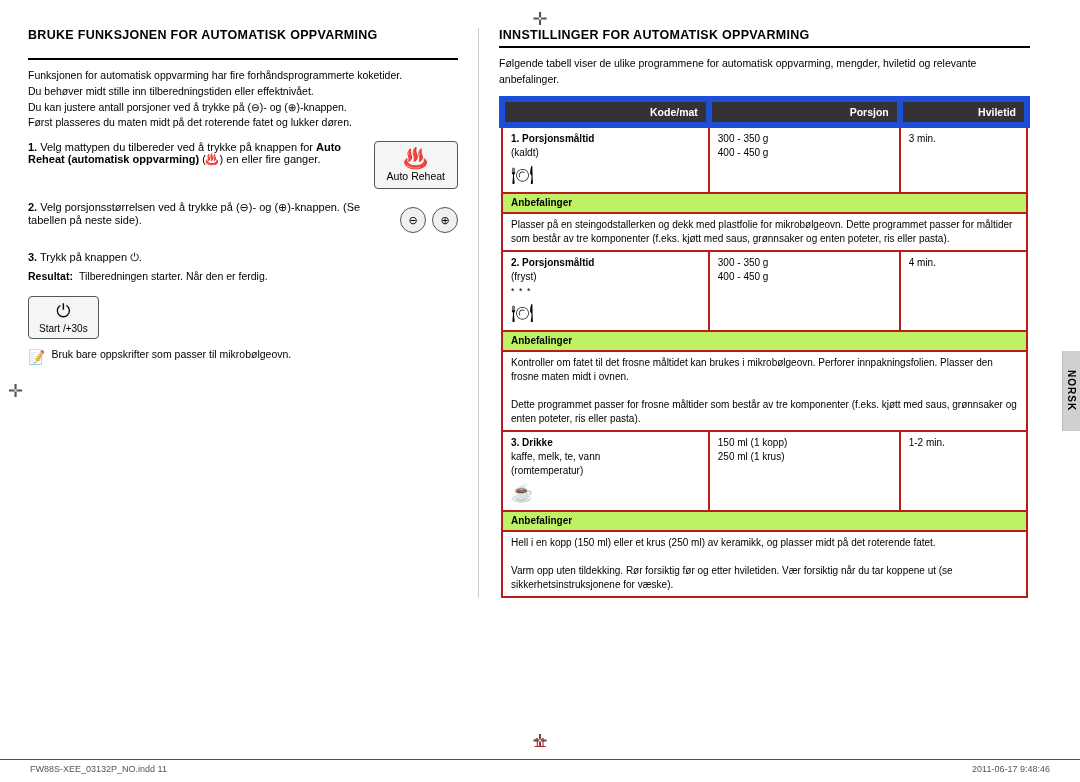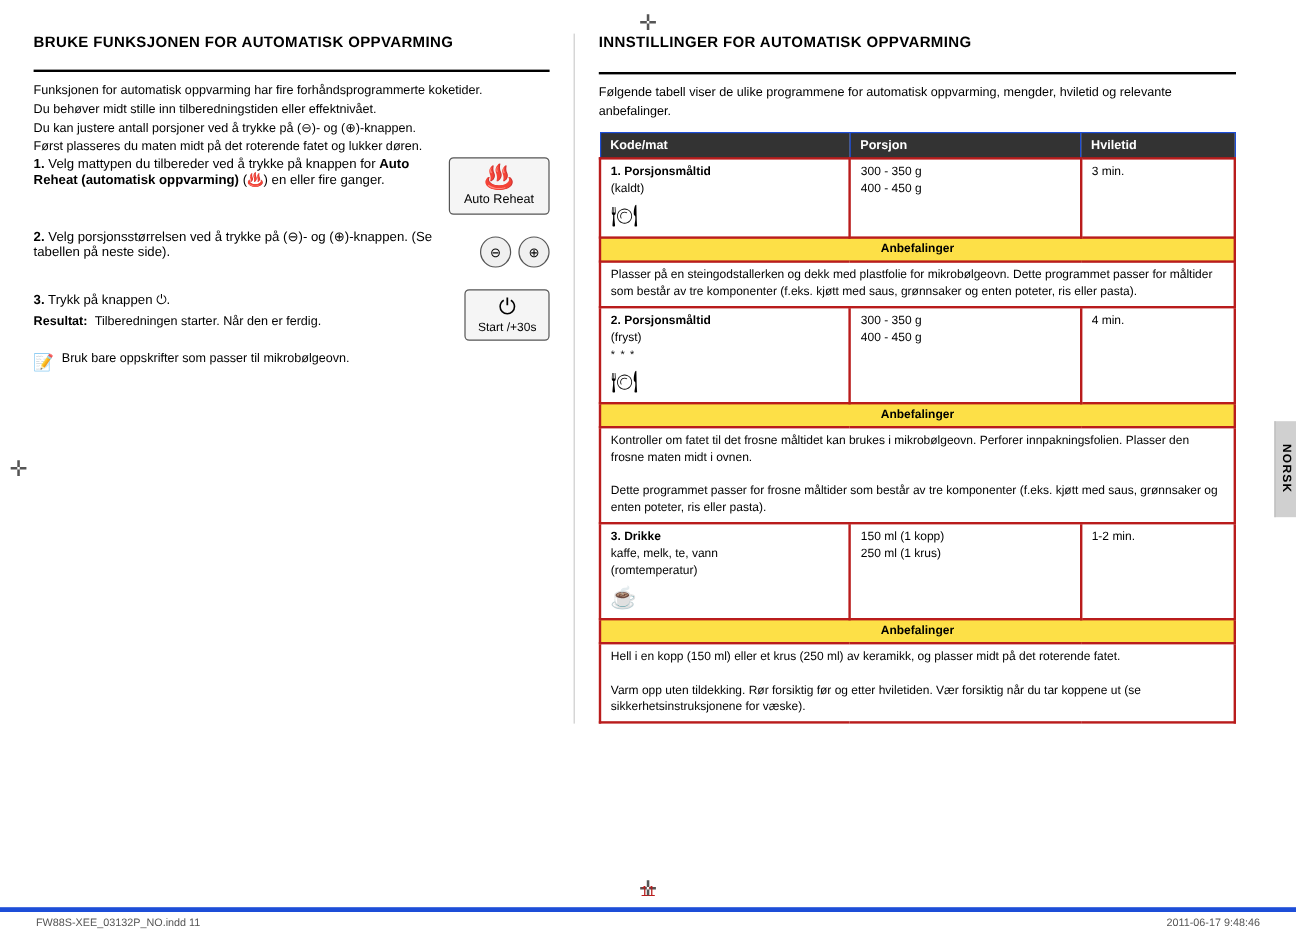--- a/index.html
+++ b/index.html
@@ -86,20 +86,21 @@
       text-transform: uppercase;
       border-bottom: 2px solid #000;
       padding-bottom: 16px;
       margin-bottom: 8px;
       letter-spacing: 0.3px;
     }
 
     .intro-text {
       font-size: 10.5px;
       line-height: 1.5;
+      margin-bottom: 10px;
     }
 
     .step {
       display: flex;
       align-items: flex-start;
       margin-bottom: 12px;
       gap: 8px;
     }
 
     
@@ -195,21 +196,21 @@
     
     .right-col {
       flex: 1;
     }
 
     .right-col h1 {
       font-size: 12.5px;
       font-weight: bold;
       text-transform: uppercase;
       border-bottom: 2px solid #000;
-      padding-bottom: 18px;
+      padding-bottom: 4px;
       margin-bottom: 8px;
       letter-spacing: 0.3px;
     }
 
     .right-intro {
       font-size: 10.5px;
       line-height: 1.5;
       margin-bottom: 8px;
     }
 
@@ -231,27 +232,28 @@
 
     .info-table td {
       padding: 4px 8px;
       vertical-align: top;
       border: 2px solid #b91c1c;
       font-size: 10px;
       line-height: 1.4;
     }
 
     .info-table .header-row th {
-      border: 1px solid #1d4ed8;
+      border: 6px solid #1d4ed8;
+      text-align: right;
     }
 
     .anbefalinger-row td {
-      background: #fde047;
-      font-weight: bold;
-      text-align: center;
+      background: #bef264;
+      font-weight: bold;
+      text-align: left;
       font-size: 10px;
       padding: 2px 8px;
     }
 
     .code-cell {
       width: 130px;
       vertical-align: top;
     }
 
     .portion-cell {
@@ -280,35 +282,36 @@
       position: absolute;
       bottom: 8px;
       left: 0;
       right: 0;
       display: flex;
       justify-content: space-between;
       align-items: center;
       padding: 0 30px;
       font-size: 9px;
       color: #555;
-      border-top: 4px solid #1d4ed8;
+      border-top: 1px solid #1d4ed8;
       padding-top: 4px;
     }
 
     .divider-vertical {
       width: 1px;
       background: #ccc;
       align-self: stretch;
       min-height: 400px;
     }
 
     .step-row-with-btn {
       display: flex;
-      align-items: center;
+      align-items: flex-start;
       gap: 8px;
+      flex-direction: column;
     }
 
   </style>
 </head>
 <body>
 
 <div class="page">
 
   <div class="compass-top">✛</div>
   <div class="compass-left">✛</div>

